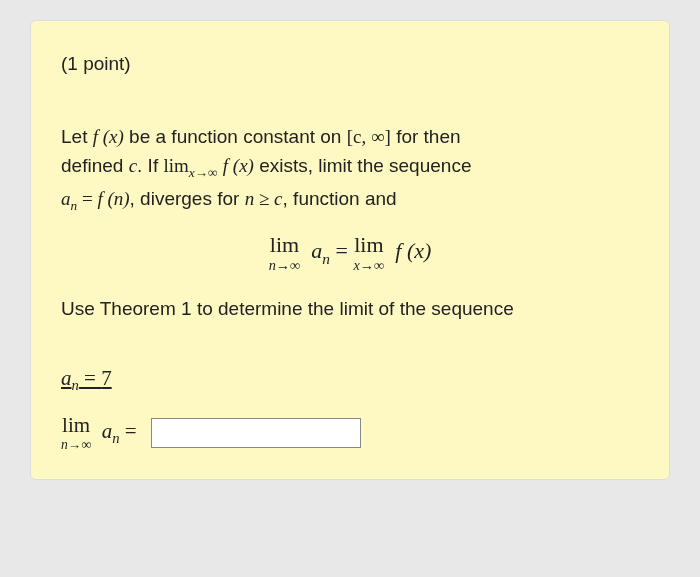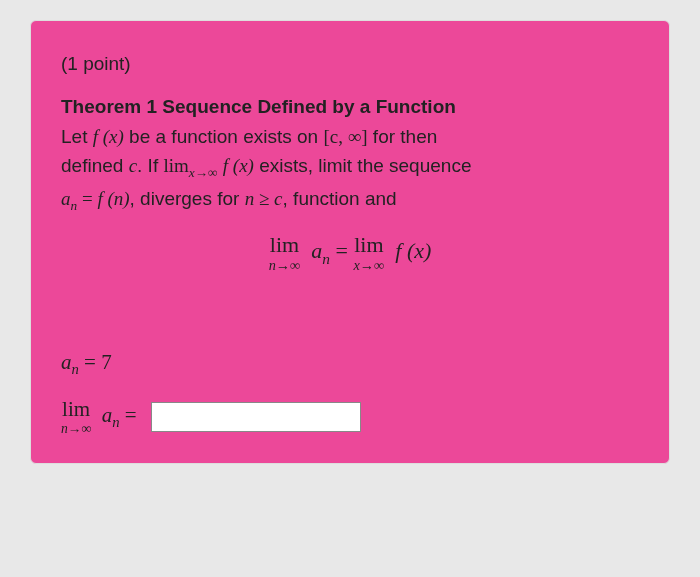--- a/index.html
+++ b/index.html
@@ -5,21 +5,21 @@
   * { box-sizing: border-box; }
   body {
     margin: 0;
     padding: 20px;
     background: #e8e8e8;
     font-family: Arial, Helvetica, sans-serif;
     width: 700px;
     height: 577px;
   }
   .card {
-    background: #ec4899;
+    background: #fef9c3;
     border: 1px solid #ddd;
     border-radius: 6px;
     padding: 28px 30px;
     width: 640px;
     margin: 0 auto;
     color: #222;
     font-size: 19px;
     line-height: 1.55;
   }
   .points { margin-bottom: 14px; }
@@ -35,21 +35,21 @@
   }
   .limstack {
     display: inline-block;
     text-align: center;
     vertical-align: middle;
     line-height: 1.0;
   }
   .limstack .top { display:block; }
   .limstack .bot { display:block; font-size: 0.65em; font-style: italic; margin-top:2px;}
   .section-gap { margin-top: 8px; }
-  .seq-def { margin: 22px 0 18px 0; font-family:'Times New Roman',serif; font-size:21px;}
+  .seq-def { margin: 38px 0 18px 0; font-family:'Times New Roman',serif; font-size:21px;text-decoration:underline;}
   .answer-row {
     display: flex;
     align-items: center;
     gap: 14px;
     margin-top: 6px;
   }
   .answer-row .lhs { font-family:'Times New Roman',serif; font-size:21px; }
   input[type="text"] {
     width: 210px;
     height: 30px;
@@ -61,42 +61,42 @@
   p { margin: 0 0 6px 0; }
 </style>
 </head>
 <body>
 
 <div class="card">
 
   <div class="points">(1 point)</div>
 
   <p>
-    <span class="theorem-title">Theorem 1 Sequence Defined by a Function</span><br>
-    <span>Let </span><span class="math-i">f (x)</span><span> be a function exists on </span><span class="math-up">[c, ∞]</span><span> for then</span><br>
+    <br>
+    <span>Let </span><span class="math-i">f (x)</span><span> be a function constant on </span><span class="math-up">[c, ∞]</span><span> for then</span><br>
     <span>defined </span><span class="math-i">c</span><span>. If </span><span class="math-up">lim</span><span class="sub">x→∞</span> <span class="math-i">f (x)</span><span> exists, limit the sequence</span><br>
     <span class="math-i">a</span><span class="sub">n</span><span class="math-up"> = </span><span class="math-i">f (n)</span><span>, diverges for </span><span class="math-i">n ≥ c</span><span>, function and</span>
   </p>
 
   <div class="display-eq">
     <span class="limstack">
       <span class="top">lim</span>
       <span class="bot">n→∞</span>
     </span>
     &nbsp;<span class="math-i">a</span><span class="sub">n</span>
     <span class="math-up"> = </span>
     <span class="limstack">
       <span class="top">lim</span>
       <span class="bot">x→∞</span>
     </span>
     &nbsp;<span class="math-i">f (x)</span>
   </div>
 
   <p class="section-gap">
-    <br>
+    <span>Use Theorem 1 to determine the limit of the sequence</span><br>
   </p>
 
   <div class="seq-def">
     <span class="math-i">a</span><span class="sub">n</span><span class="math-up"> = </span><span class="math-up">7</span>
   </div>
 
   <div class="answer-row">
     <span class="lhs">
       <span class="limstack">
         <span class="top">lim</span>

